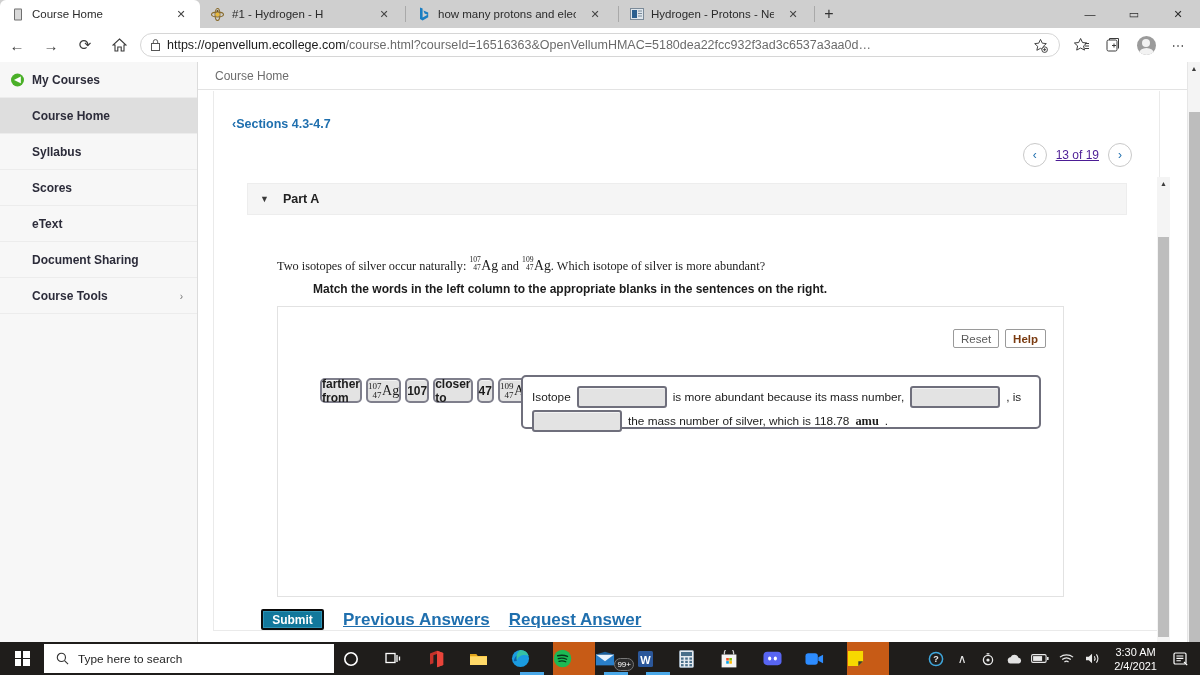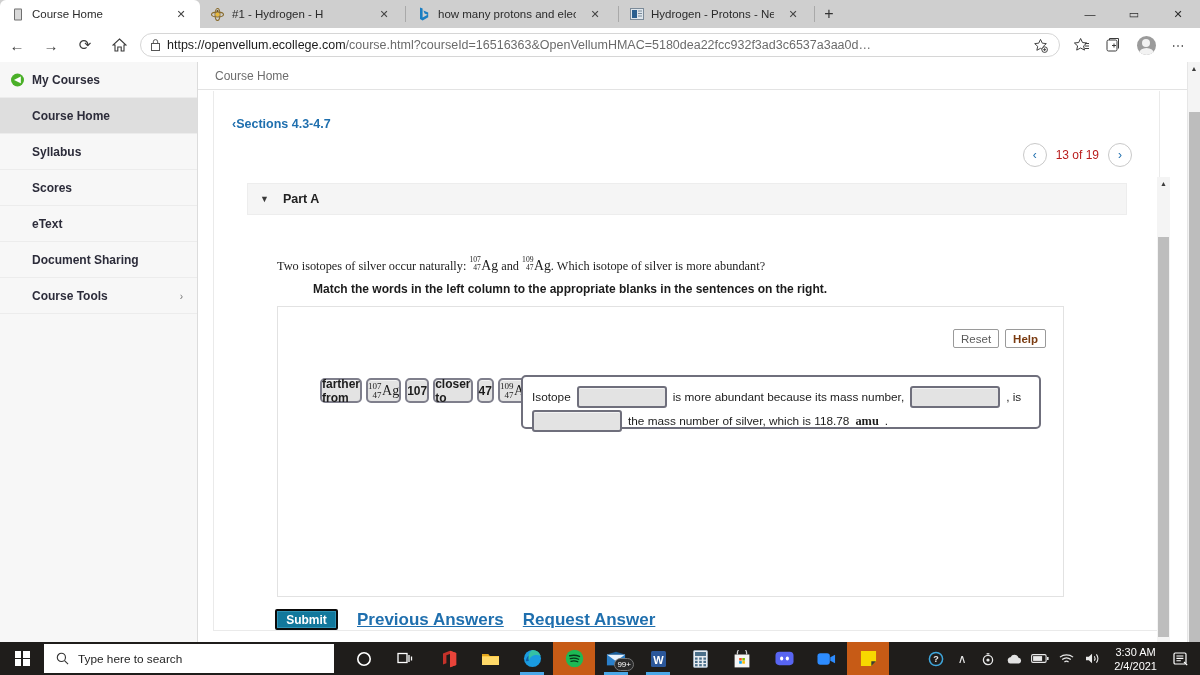--- a/index.html
+++ b/index.html
@@ -153,21 +153,21 @@
   }
   .pager {
     position: absolute; top: 52px; right: 27px;
     display: flex; align-items: center; gap: 9px;
   }
   .pgbtn {
     width: 24px; height: 24px; border-radius: 50%; border: 1px solid #c9c9c9;
     color: #1f6fae; font-size: 12px; display: flex; align-items: center;
     justify-content: center; background: #fff;
   }
-  .pgtext { font-size: 12px; color: #b91c1c; }
+  .pgtext { font-size: 12px; color: #4c1d95; text-decoration: underline; }
 
   .parthdr {
     position: absolute; top: 92px; left: 33px; width: 880px; height: 32px;
     background: #f5f5f5; border: 1px solid #ededed;
     display: flex; align-items: center; padding-left: 12px; gap: 14px;
     font-size: 12.5px; font-weight: bold; color: #222;
   }
   .parthdr .caret { font-size: 9px; color: #3a3a3a; }
 
   .qtext {
@@ -237,21 +237,21 @@
     display: flex; align-items: center; font-size: 11.8px; color: #1c1c1c;
     height: 24px; gap: 6px;
   }
   .blank {
     width: 90px; height: 22px; border: 2px solid #6f6f7c; border-radius: 3px;
     background: #e3e3e3; box-shadow: inset 0 1px 0 #f3f3f3;
   }
   .amu { font-family: "Liberation Serif", serif; font-weight: bold; font-size: 12.4px; }
 
   .submitrow {
-    position: absolute; top: 518px; left: 61px;
+    position: absolute; top: 518px; left: 47px;
     display: flex; align-items: center; gap: 19px;
   }
   .submitbtn {
     width: 63px; height: 21px; border: 2px solid #0b0b0b;
     background: #12789c; color: #ffffff; font-size: 12px; font-weight: bold;
     display: flex; align-items: center; justify-content: center;
     border-radius: 2px;
     box-shadow: inset 0 0 0 1px #2f93b5;
   }
   .tlink {
@@ -290,21 +290,21 @@
   .winlogo i { background: #ffffff; display: block; }
   .searchbox {
     width: 290px; height: 29px; background: #ffffff;
     display: flex; align-items: center; gap: 9px; padding-left: 12px;
     font-size: 11.8px; color: #1e1e1e;
   }
   .searchbox .mag { font-size: 13px; color: #333; }
   .tbicons { display: flex; align-items: center; gap: 0; margin-left: 9px; }
   .tbic {
     width: 42px; height: 33px; display: flex; align-items: center;
-    justify-content: center; position: relative;
+    position: relative;
   }
   .tbic.running::after {
     content: ""; position: absolute; bottom: 0; left: 9px; width: 24px;
     height: 3px; background: #4aa8e8;
   }
   .tbic.orange { background: #c75b16; }
   .badge {
     position: absolute; right: 3px; bottom: 4px; min-width: 19px; height: 13px;
     border-radius: 7px; background: #2a2a2a; border: 1px solid #777;
     color: #fff; font-size: 8px; display: flex; align-items: center;

